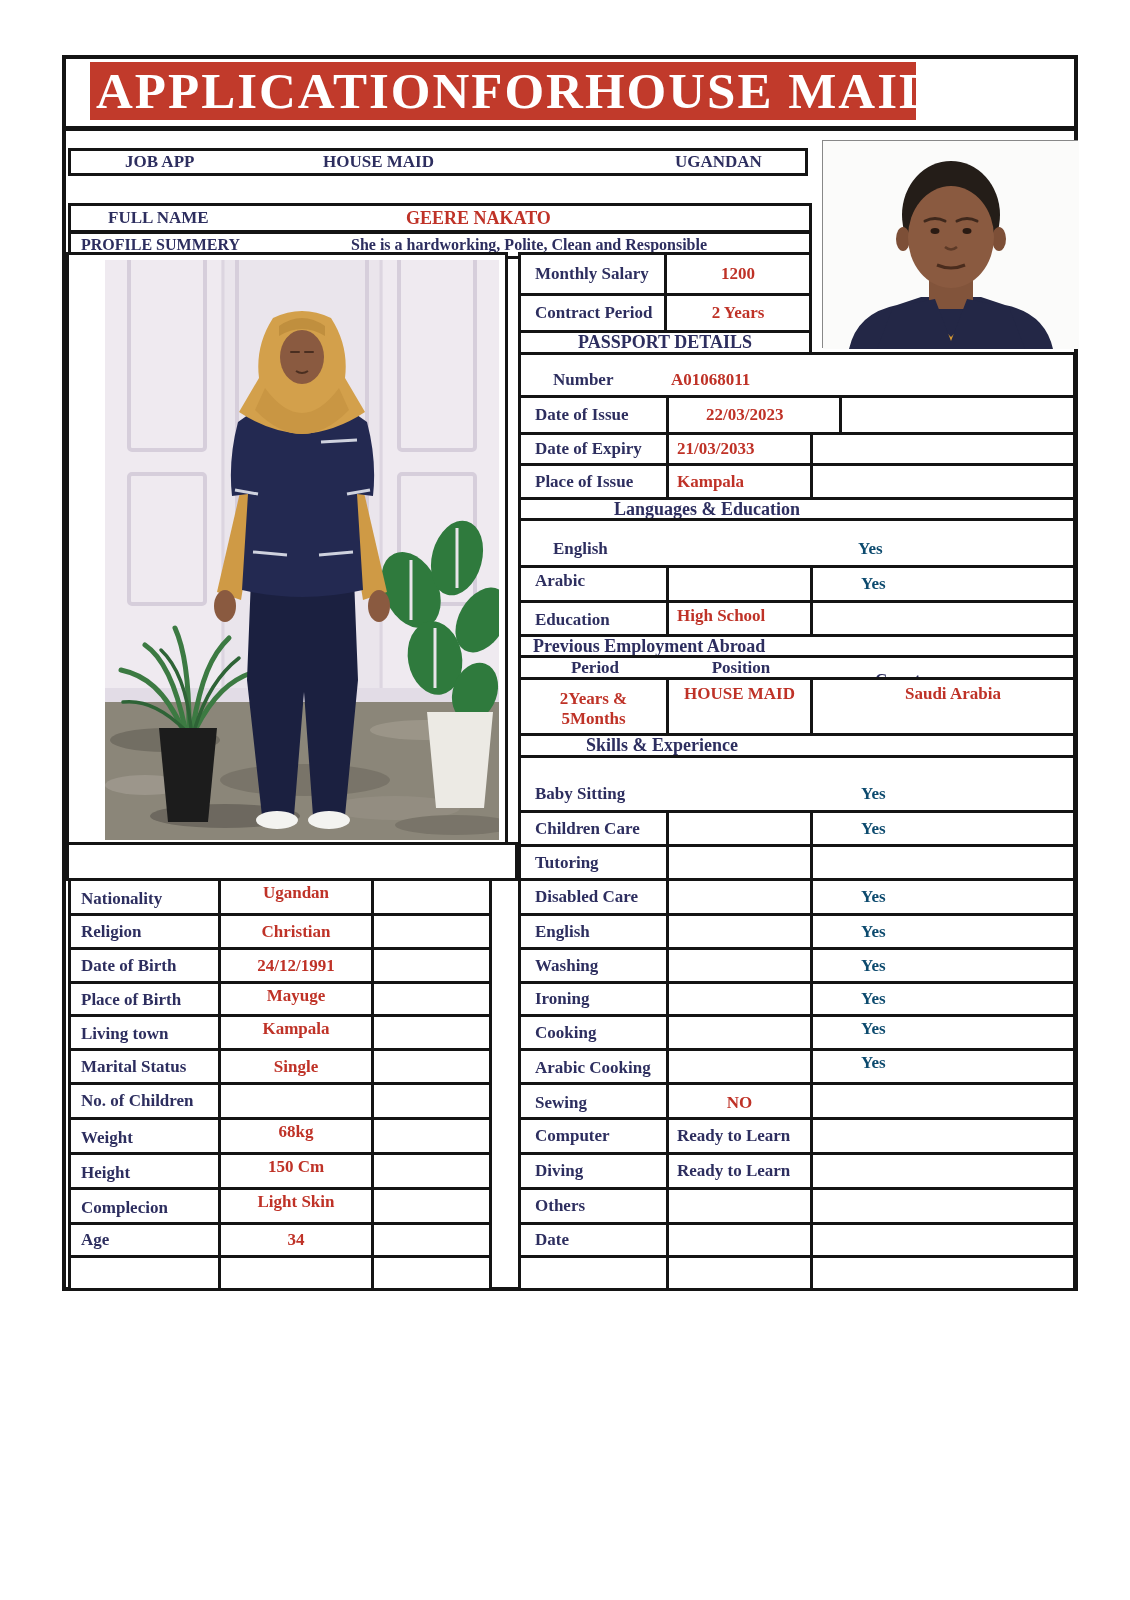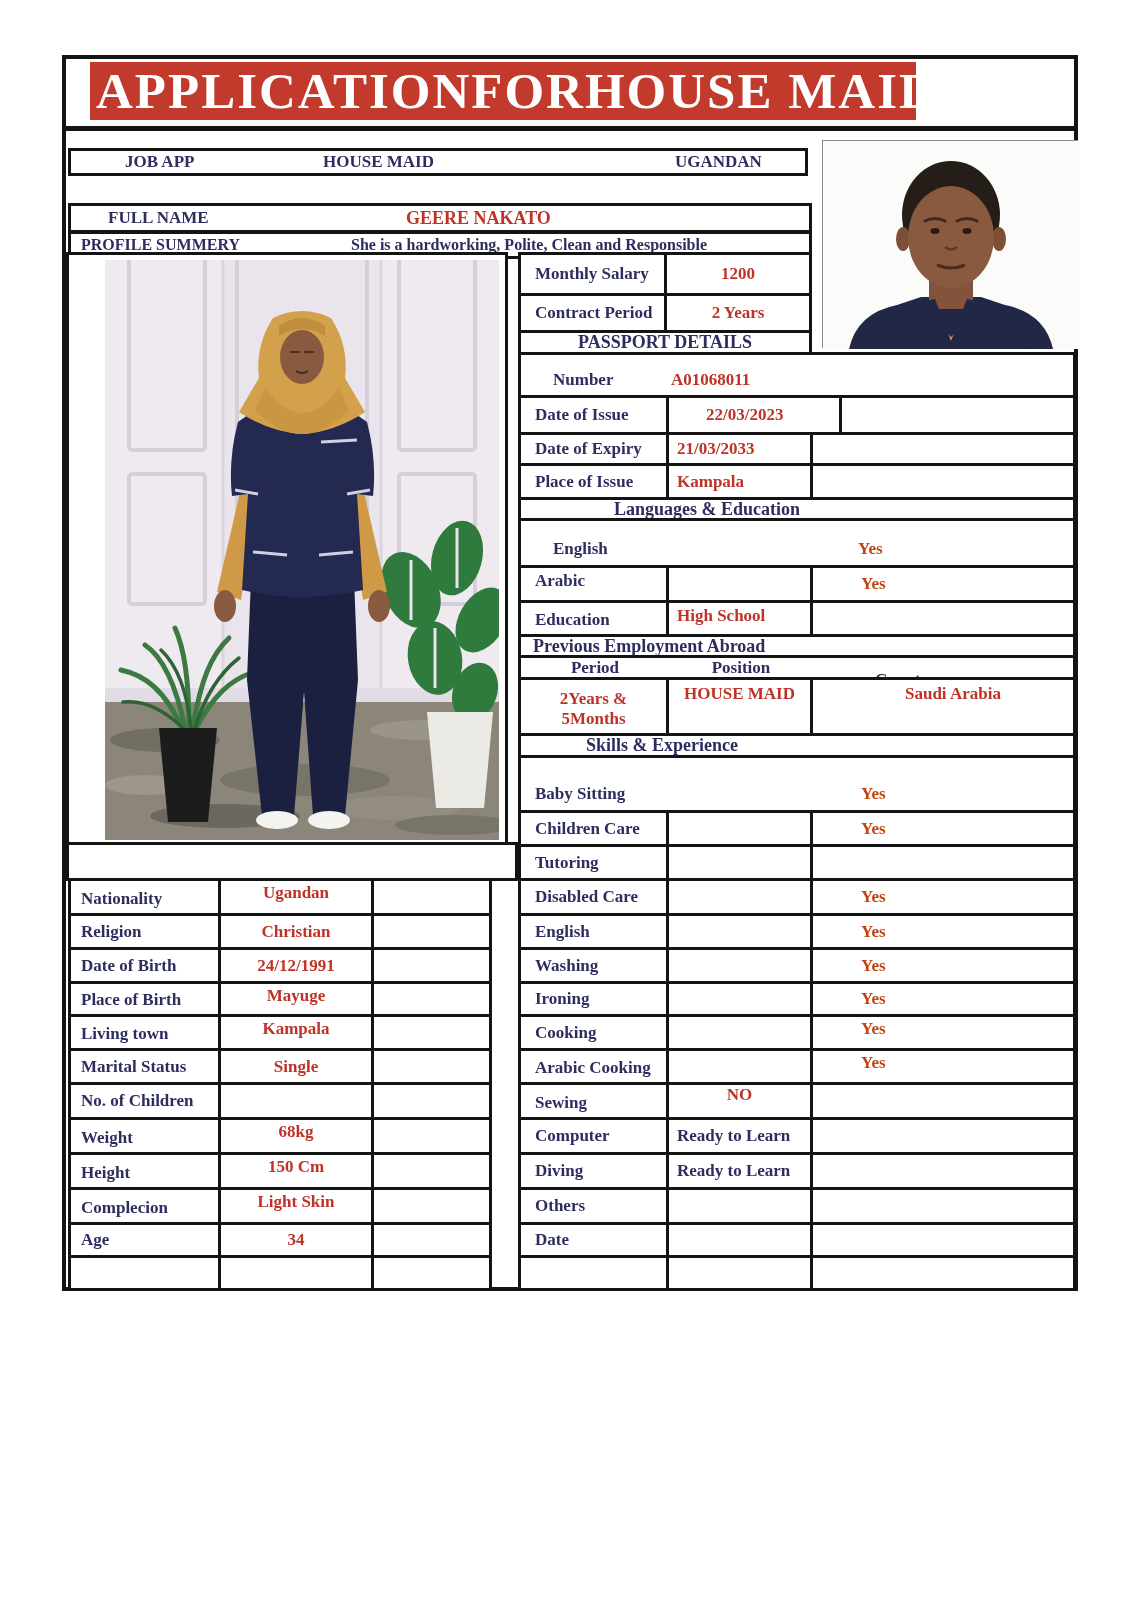--- a/index.html
+++ b/index.html
@@ -13,21 +13,21 @@
   .rc1{width:148px;border-right:3px solid #141414;padding-left:14px;}
   .rc2{width:144px;border-right:3px solid #141414;padding-left:8px;}
   .rc3{flex:1;padding-left:48px;}
   .lc1{width:150px;border-right:3px solid #141414;padding-left:10px;}
   .lc2{width:153px;border-right:3px solid #141414;justify-content:center;}
   .lc3{flex:1;}
   .noborder{border-right:none !important;}
   .center{justify-content:center !important;padding-left:0 !important;}
   .navy{color:#2d2e5f;}
   .red{color:#bf3227;}
-  .green{color:#c2410c;}
+  .green{color:#0c4a6e;}
   .tall{align-items:flex-end;padding-bottom:5px;}
   .hdr{justify-content:center;color:#2d2e5f;font-size:18px;}
   .sp{position:absolute;white-space:nowrap;}
 </style>
 </head>
 <body>
 
 <div class="abs frame" style="left:62px;top:55px;width:1016px;height:1236px;"></div>
 
 <div class="abs banner" style="left:90px;top:62px;width:826px;height:58px;">
@@ -257,21 +257,21 @@
   <span class="cell rc2"></span>
   <span class="cell rc3 green" style="align-items:flex-start;padding-top:2px;">Yes</span>
 </div>
 <div class="row" style="left:518px;top:1048px;width:558px;height:37px;">
   <span class="cell rc1 navy" style="align-items:flex-end;padding-bottom:4px;">Arabic Cooking</span>
   <span class="cell rc2"></span>
   <span class="cell rc3 green" style="align-items:flex-start;padding-top:2px;">Yes</span>
 </div>
 <div class="row" style="left:518px;top:1082px;width:558px;height:38px;">
   <span class="cell rc1 navy" style="align-items:flex-end;padding-bottom:4px;">Sewing</span>
-  <span class="cell rc2 red center" style="align-items:flex-start;padding-top:0;">NO</span>
+  <span class="cell rc2 red center" style="align-items:flex-start;padding-top:8px;">NO</span>
   <span class="cell rc3 green"></span>
 </div>
 <div class="row" style="left:518px;top:1117px;width:558px;height:38px;">
   <span class="cell rc1 navy">Computer</span>
   <span class="cell rc2 navy">Ready to Learn</span>
   <span class="cell rc3 green"></span>
 </div>
 <div class="row" style="left:518px;top:1152px;width:558px;height:38px;">
   <span class="cell rc1 navy">Diving</span>
   <span class="cell rc2 navy">Ready to Learn</span>

